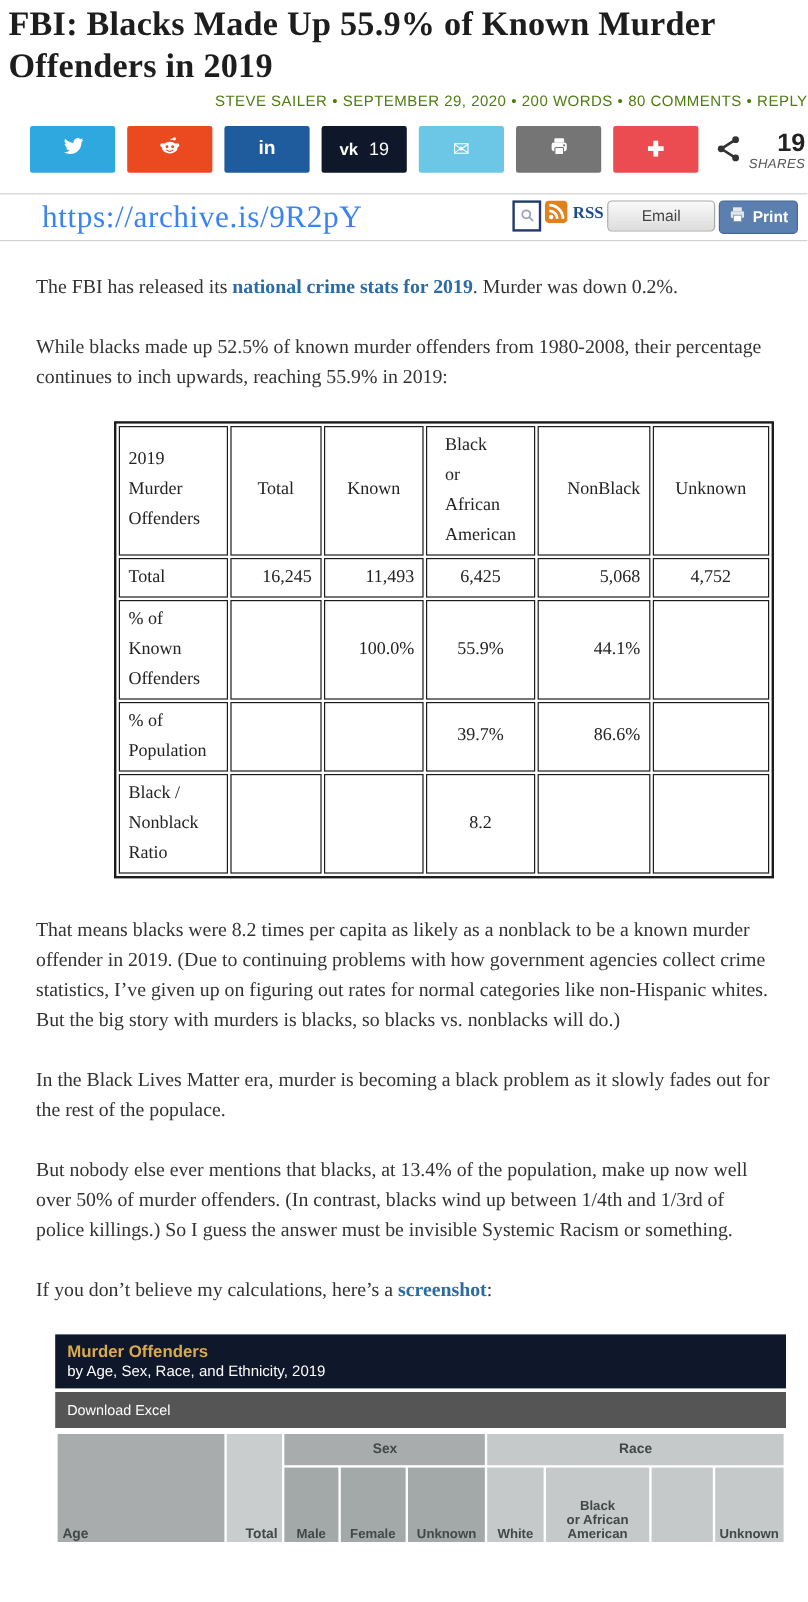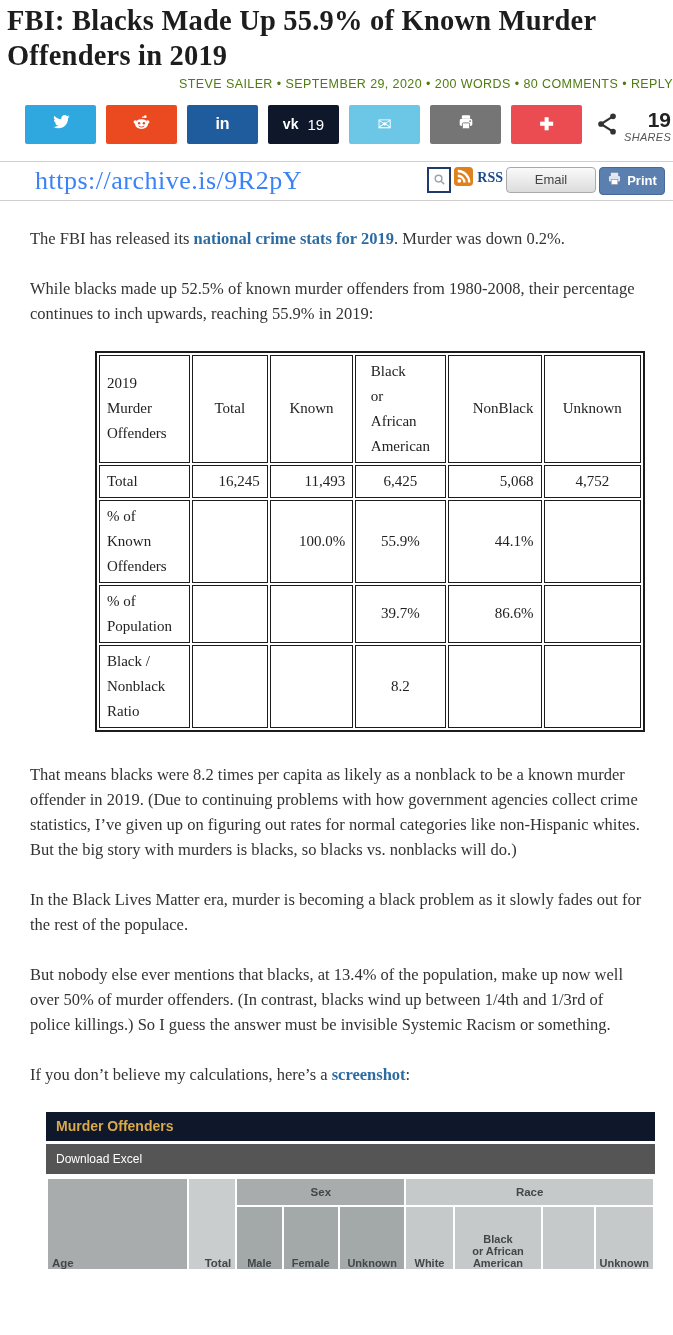--- a/index.html
+++ b/index.html
@@ -274,20 +274,21 @@
 
     <p style="margin-top:30px;">That means blacks were 8.2 times per capita as likely as a nonblack to be a known murder offender in 2019. (Due to continuing problems with how government agencies collect crime statistics, I’ve given up on figuring out rates for normal categories like non-Hispanic whites. But the big story with murders is blacks, so blacks vs. nonblacks will do.)</p>
     <p>In the Black Lives Matter era, murder is becoming a black problem as it slowly fades out for the rest of the populace.</p>
     <p>But nobody else ever mentions that blacks, at 13.4% of the population, make up now well over 50% of murder offenders. (In contrast, blacks wind up between 1/4th and 1/3rd of police killings.) So I guess the answer must be invisible Systemic Racism or something.</p>
     <p><span>If you don’t believe my calculations, here’s a </span><a>screenshot</a><span>:</span></p>
   </div>
 
   <div class="fbi-wrap">
     <div class="fbi-blackbar">
       <div class="fbi-title">Murder Offenders</div>
+      <div class="fbi-subtitle">by Age, Sex, Race, and Ethnicity, 2019</div>
     </div>
     <div class="fbi-excel">Download Excel</div>
 
     <table class="fbi">
       <colgroup>
         <col style="width:138px">
           <col style="width:46px">
           <col style="width:44px">
           <col style="width:54px">
           <col style="width:64px">

